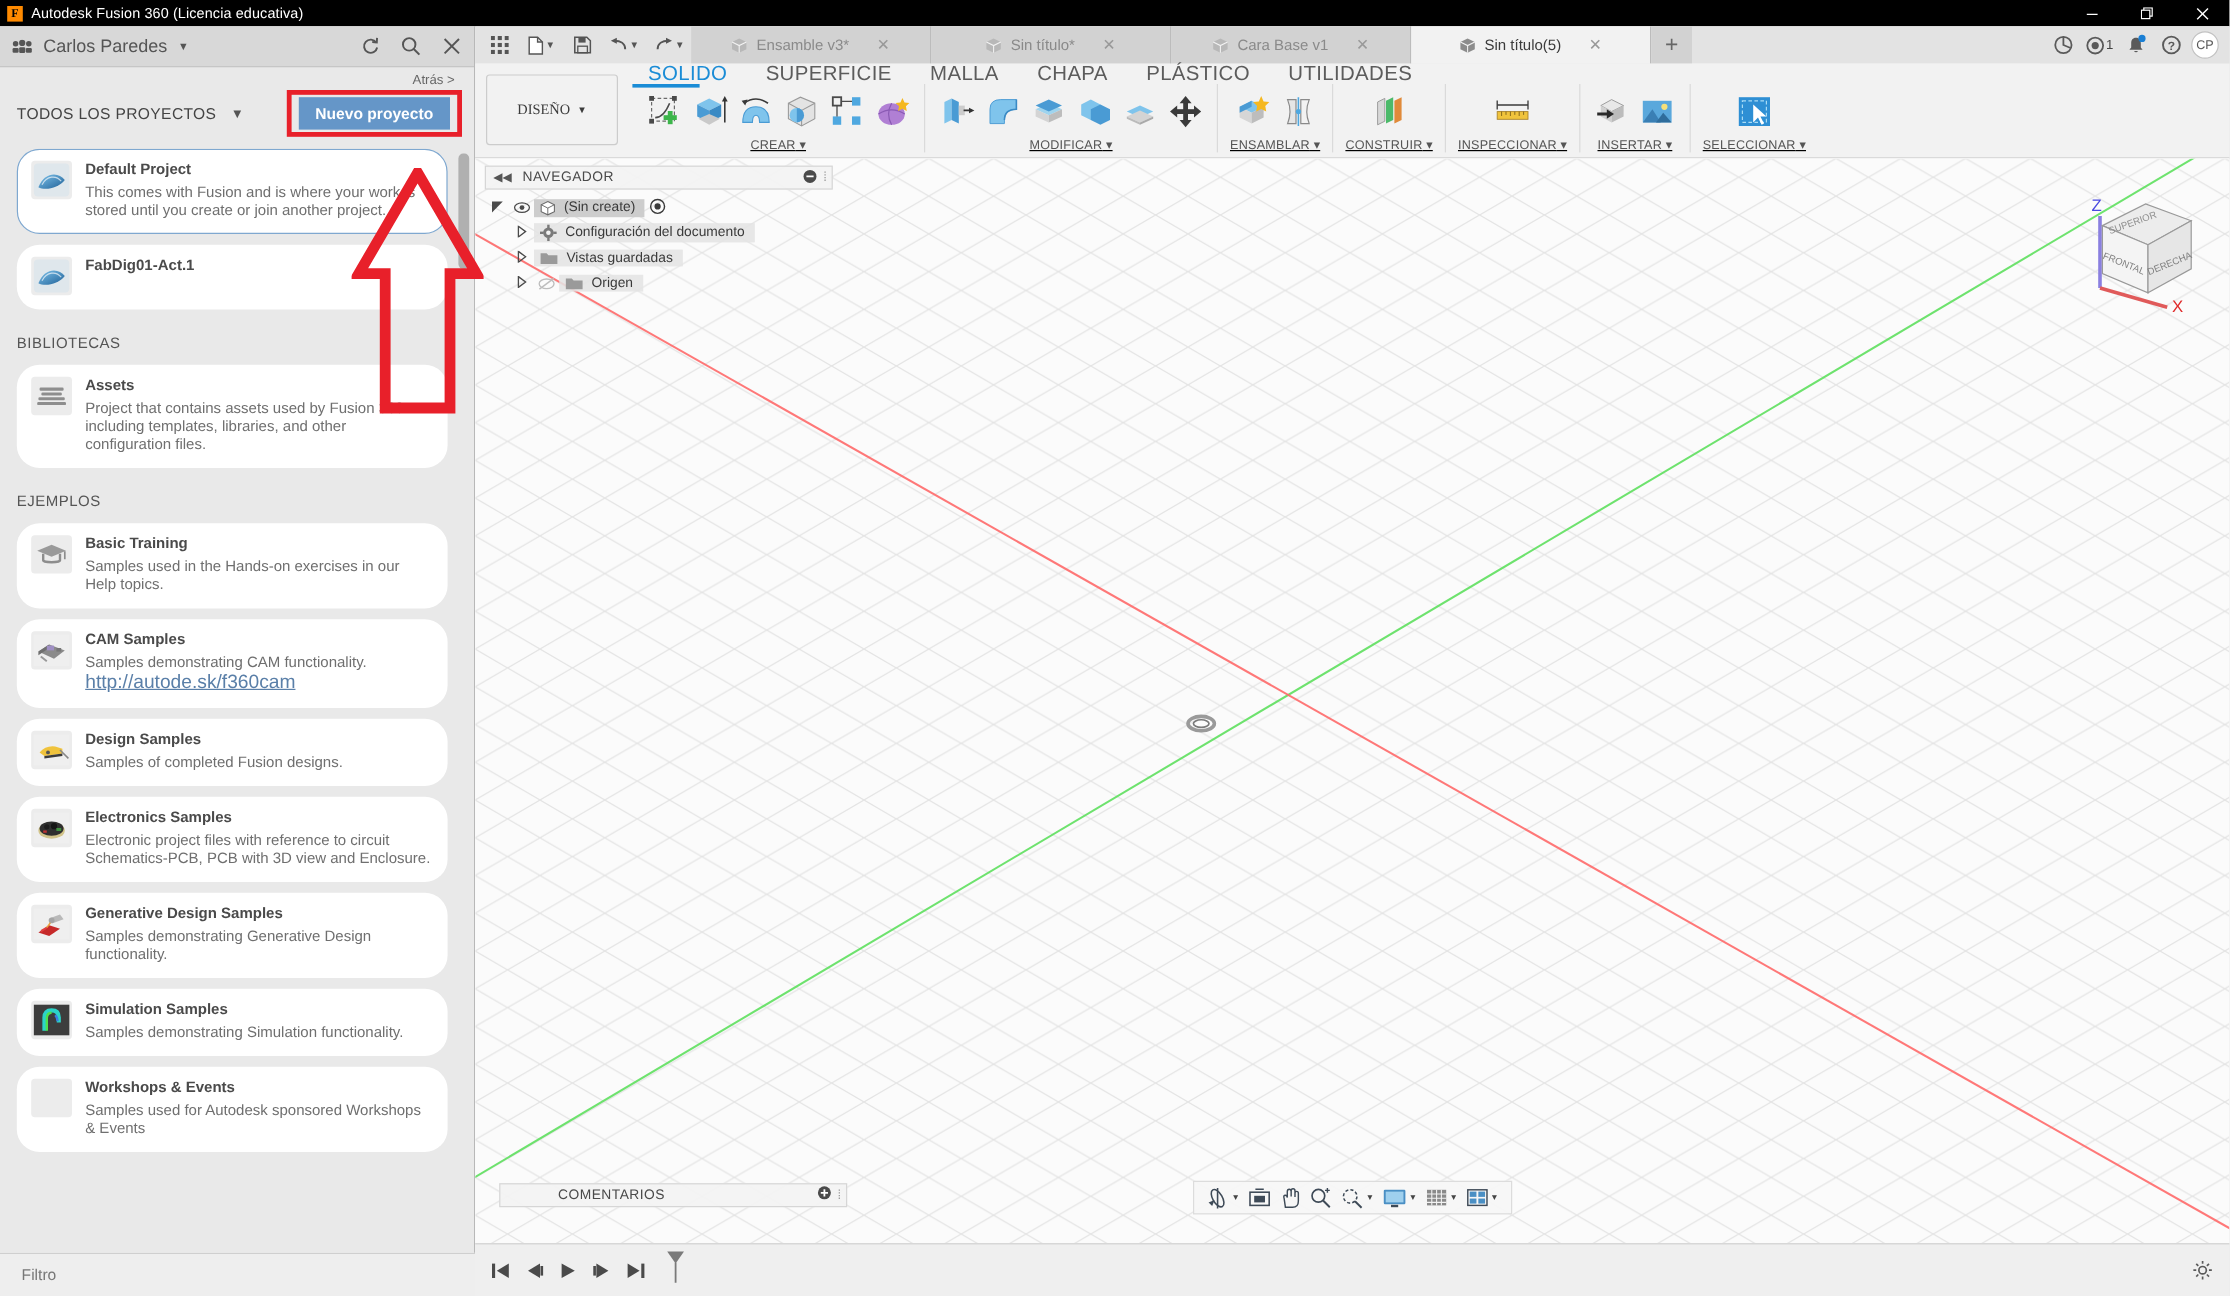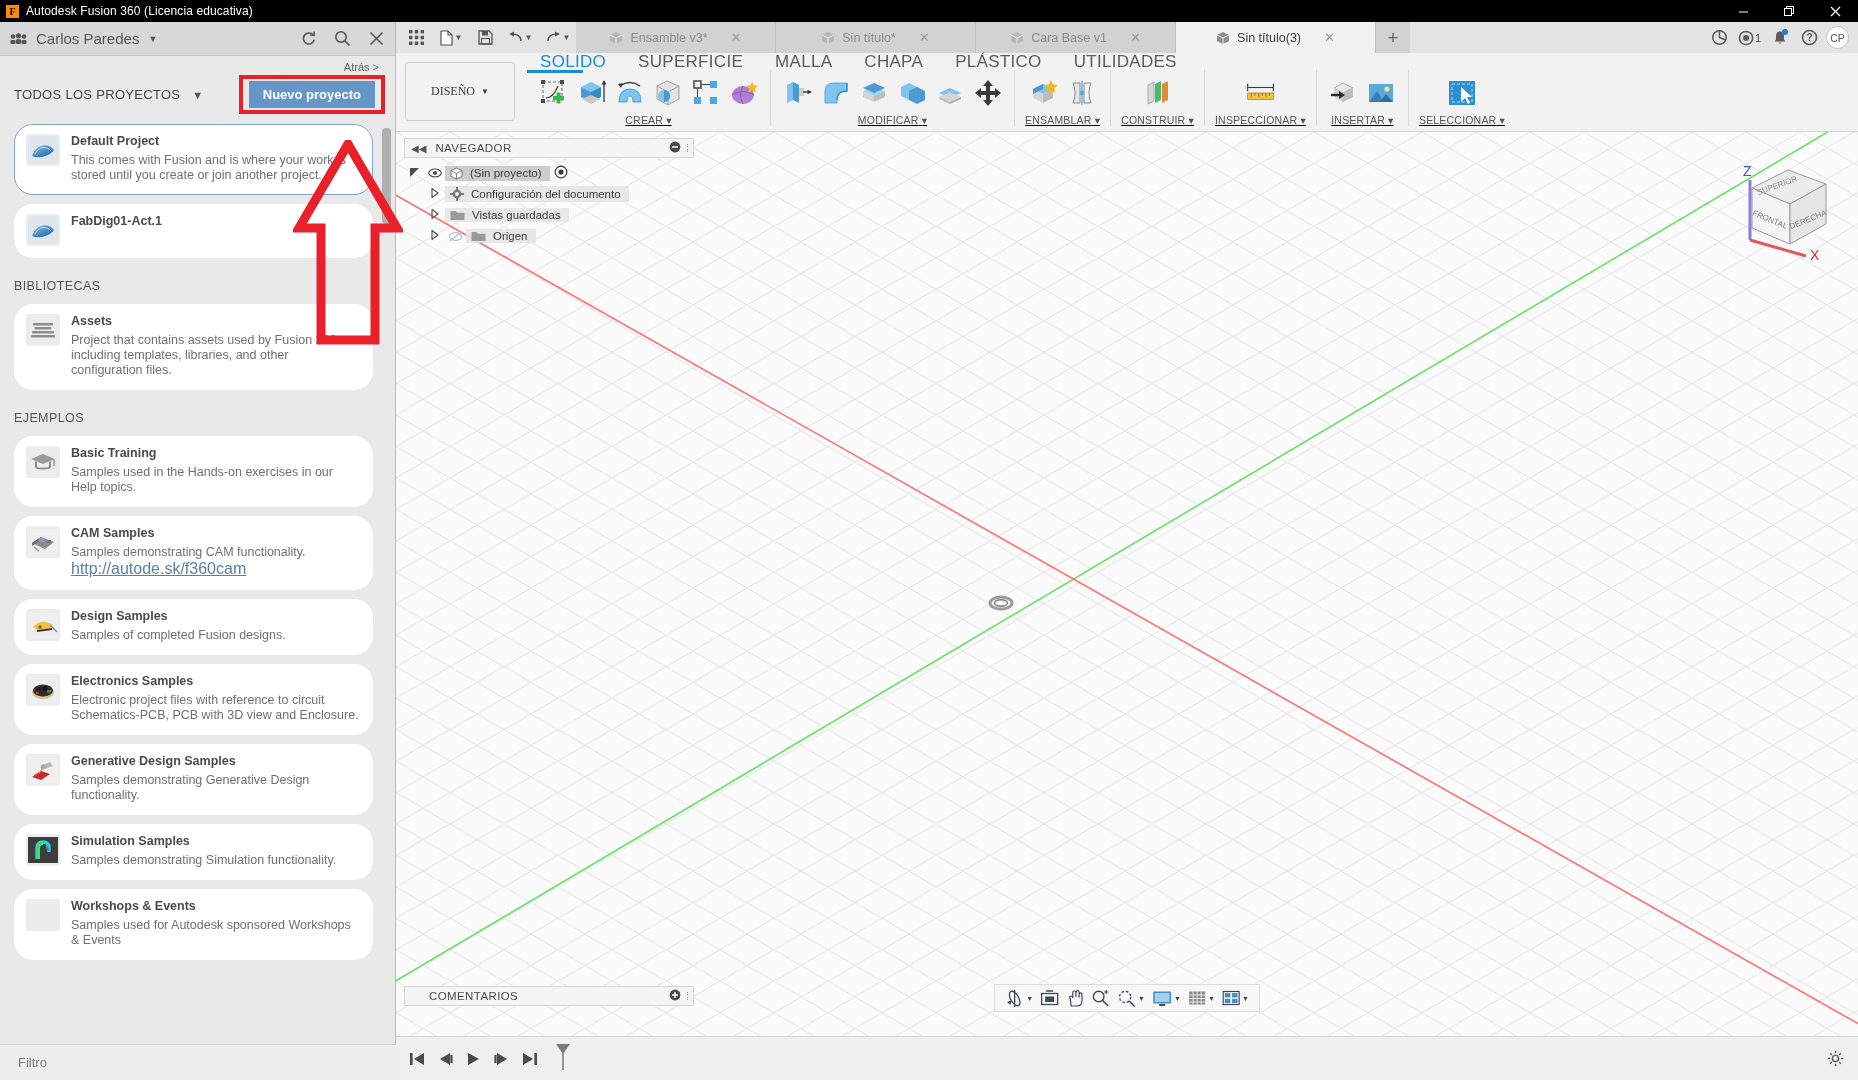--- a/index.html
+++ b/index.html
@@ -227,23 +227,23 @@
   .tlabel { font-size: 11.5px; color: #3a3a3a; white-space: nowrap; }
 
   
   .viewcube { position: absolute; right: 12px; top: 8px; z-index: 12; }
 
   
   .origin-mark { position: absolute; z-index: 8; }
 
   
   .comments {
-    position: absolute; left: 8px; bottom: 30px; width: 290px; height: 20px;
+    position: absolute; left: 20px; bottom: 30px; width: 290px; height: 20px;
     background: rgba(243,243,243,.92); border: 1px solid #d6d6d6;
-    display: flex; align-items: center; padding: 0 4px 0 24px; z-index: 12;
+    display: flex; align-items: center; padding: 0 4px 0 48px; z-index: 12;
   }
   .cm-title { font-size: 11.5px; color: #4a4a4a; letter-spacing: .4px; }
   .cm-right { margin-left: auto; display: flex; align-items: center; gap: 5px; }
 
   
   .navbar {
     position: absolute; left: 50%; transform: translateX(-50%); bottom: 24px;
     height: 28px; background: rgba(246,246,246,.93); border: 1px solid #dcdcdc;
     display: flex; align-items: center; padding: 0 7px; gap: 1px; z-index: 12;
   }
@@ -599,21 +599,21 @@
           </svg>
           <span class="tab-label">Cara Base v1</span>
           <span class="tab-close">✕</span>
         </div>
         <div class="tab active">
           <svg width="14" height="14" viewBox="0 0 14 14">
             <polygon points="7,1 13,4 13,10 7,13 1,10 1,4" fill="#8c8c8c"></polygon>
             <polyline points="1,4 7,7 13,4" fill="none" stroke="#f2f2f2" stroke-width=".9"></polyline>
             <line x1="7" y1="7" x2="7" y2="13" stroke="#f2f2f2" stroke-width=".9"></line>
           </svg>
-          <span class="tab-label">Sin título(3)</span>
+          <span class="tab-label">Sin título(5)</span>
           <span class="tab-close">✕</span>
         </div>
         <div class="tab-add">+</div>
       </div>
 
       <div class="qa-right">
         <div class="qa-ricon">
           <svg width="17" height="17" viewBox="0 0 17 17">
             <circle cx="8.5" cy="8.5" r="6.8" fill="none" stroke="#5a5a5a" stroke-width="1.5"></circle>
             <path d="M8.5 1.7 L8.5 8.5 L14.5 11" fill="none" stroke="#5a5a5a" stroke-width="1.5"></path>
@@ -939,21 +939,21 @@
                 <ellipse cx="7" cy="5" rx="6.2" ry="4" fill="none" stroke="#4a4a4a" stroke-width="1.1"></ellipse>
                 <circle cx="7" cy="5" r="2" fill="#4a4a4a"></circle>
               </svg>
             </span>
             <span class="tbody sel">
               <svg width="13" height="13" viewBox="0 0 13 13">
                 <polygon points="6.5,1 12,3.6 12,9.4 6.5,12 1,9.4 1,3.6" fill="#fff" stroke="#6a6a6a" stroke-width=".9"></polygon>
                 <polyline points="1,3.6 6.5,6.4 12,3.6" fill="none" stroke="#6a6a6a" stroke-width=".8"></polyline>
                 <line x1="6.5" y1="6.4" x2="6.5" y2="12" stroke="#6a6a6a" stroke-width=".8"></line>
               </svg>
-              <span class="tlabel">(Sin proyecto)</span>
+              <span class="tlabel">(Sin create)</span>
             </span>
             <span style="margin-left:4px">
               <svg width="14" height="14" viewBox="0 0 14 14">
                 <circle cx="7" cy="7" r="5.8" fill="none" stroke="#3a3a3a" stroke-width="1.2"></circle>
                 <circle cx="7" cy="7" r="2.6" fill="#3a3a3a"></circle>
               </svg>
             </span>
           </div>
 
           <div class="tnode" style="padding-left:21px">

